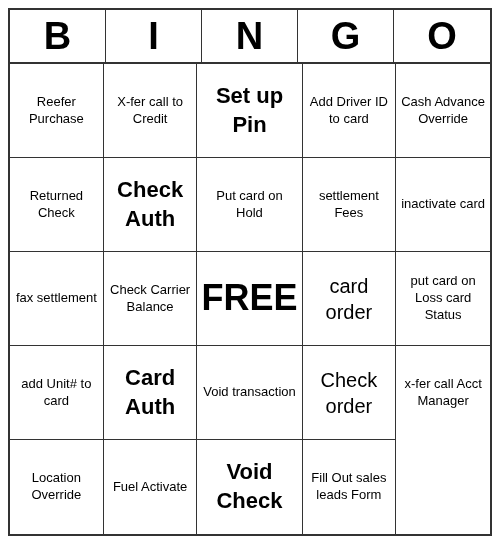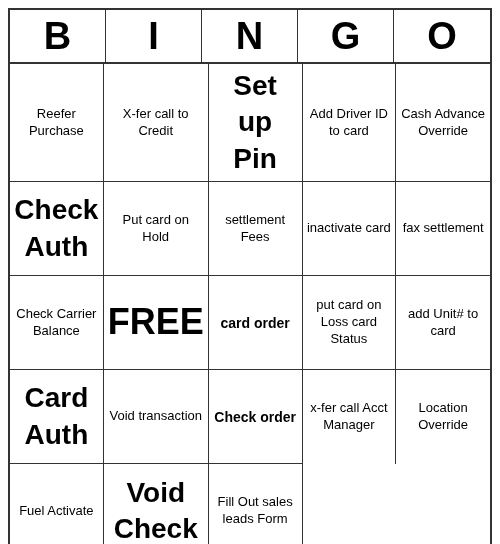--- a/index.html
+++ b/index.html
@@ -47,26 +47,26 @@
       text-align: center;
       padding: 4px;
       min-height: 94px;
       font-size: 13px;
       line-height: 1.3;
       color: #000;
     }
     .cell:nth-child(5n) { border-right: none; }
     .cell:nth-last-child(-n+5) { border-bottom: none; }
     .cell.big-text {
-      font-size: 28px;
+      font-size: 22px;
       font-weight: bold;
     }
     .cell.medium-text {
-      font-size: 14px;
-      font-weight: bold;
+      font-size: 20px;
+      font-weight: normal;
     }
     .cell.free {
       font-size: 36px;
       font-weight: bold;
     }
   </style>
 </head>
 <body>
 
 <div class="bingo-card">
@@ -76,20 +76,21 @@
       <div class="header-cell">N</div>
       <div class="header-cell">G</div>
       <div class="header-cell">O</div>
     </div>
   <div class="grid">
   <div class="cell">Reefer Purchase</div>
       <div class="cell">X-fer call to Credit</div>
       <div class="cell big-text">Set up Pin</div>
       <div class="cell">Add Driver ID to card</div>
       <div class="cell">Cash Advance Override</div>
+      <div class="cell">Returned Check</div>
       <div class="cell big-text">Check Auth</div>
       <div class="cell">Put card on Hold</div>
       <div class="cell">settlement Fees</div>
       <div class="cell">inactivate card</div>
       <div class="cell">fax settlement</div>
       <div class="cell">Check Carrier Balance</div>
       <div class="cell free">FREE</div>
       <div class="cell medium-text">card order</div>
       <div class="cell">put card on Loss card Status</div>
       <div class="cell">add Unit# to card</div>

